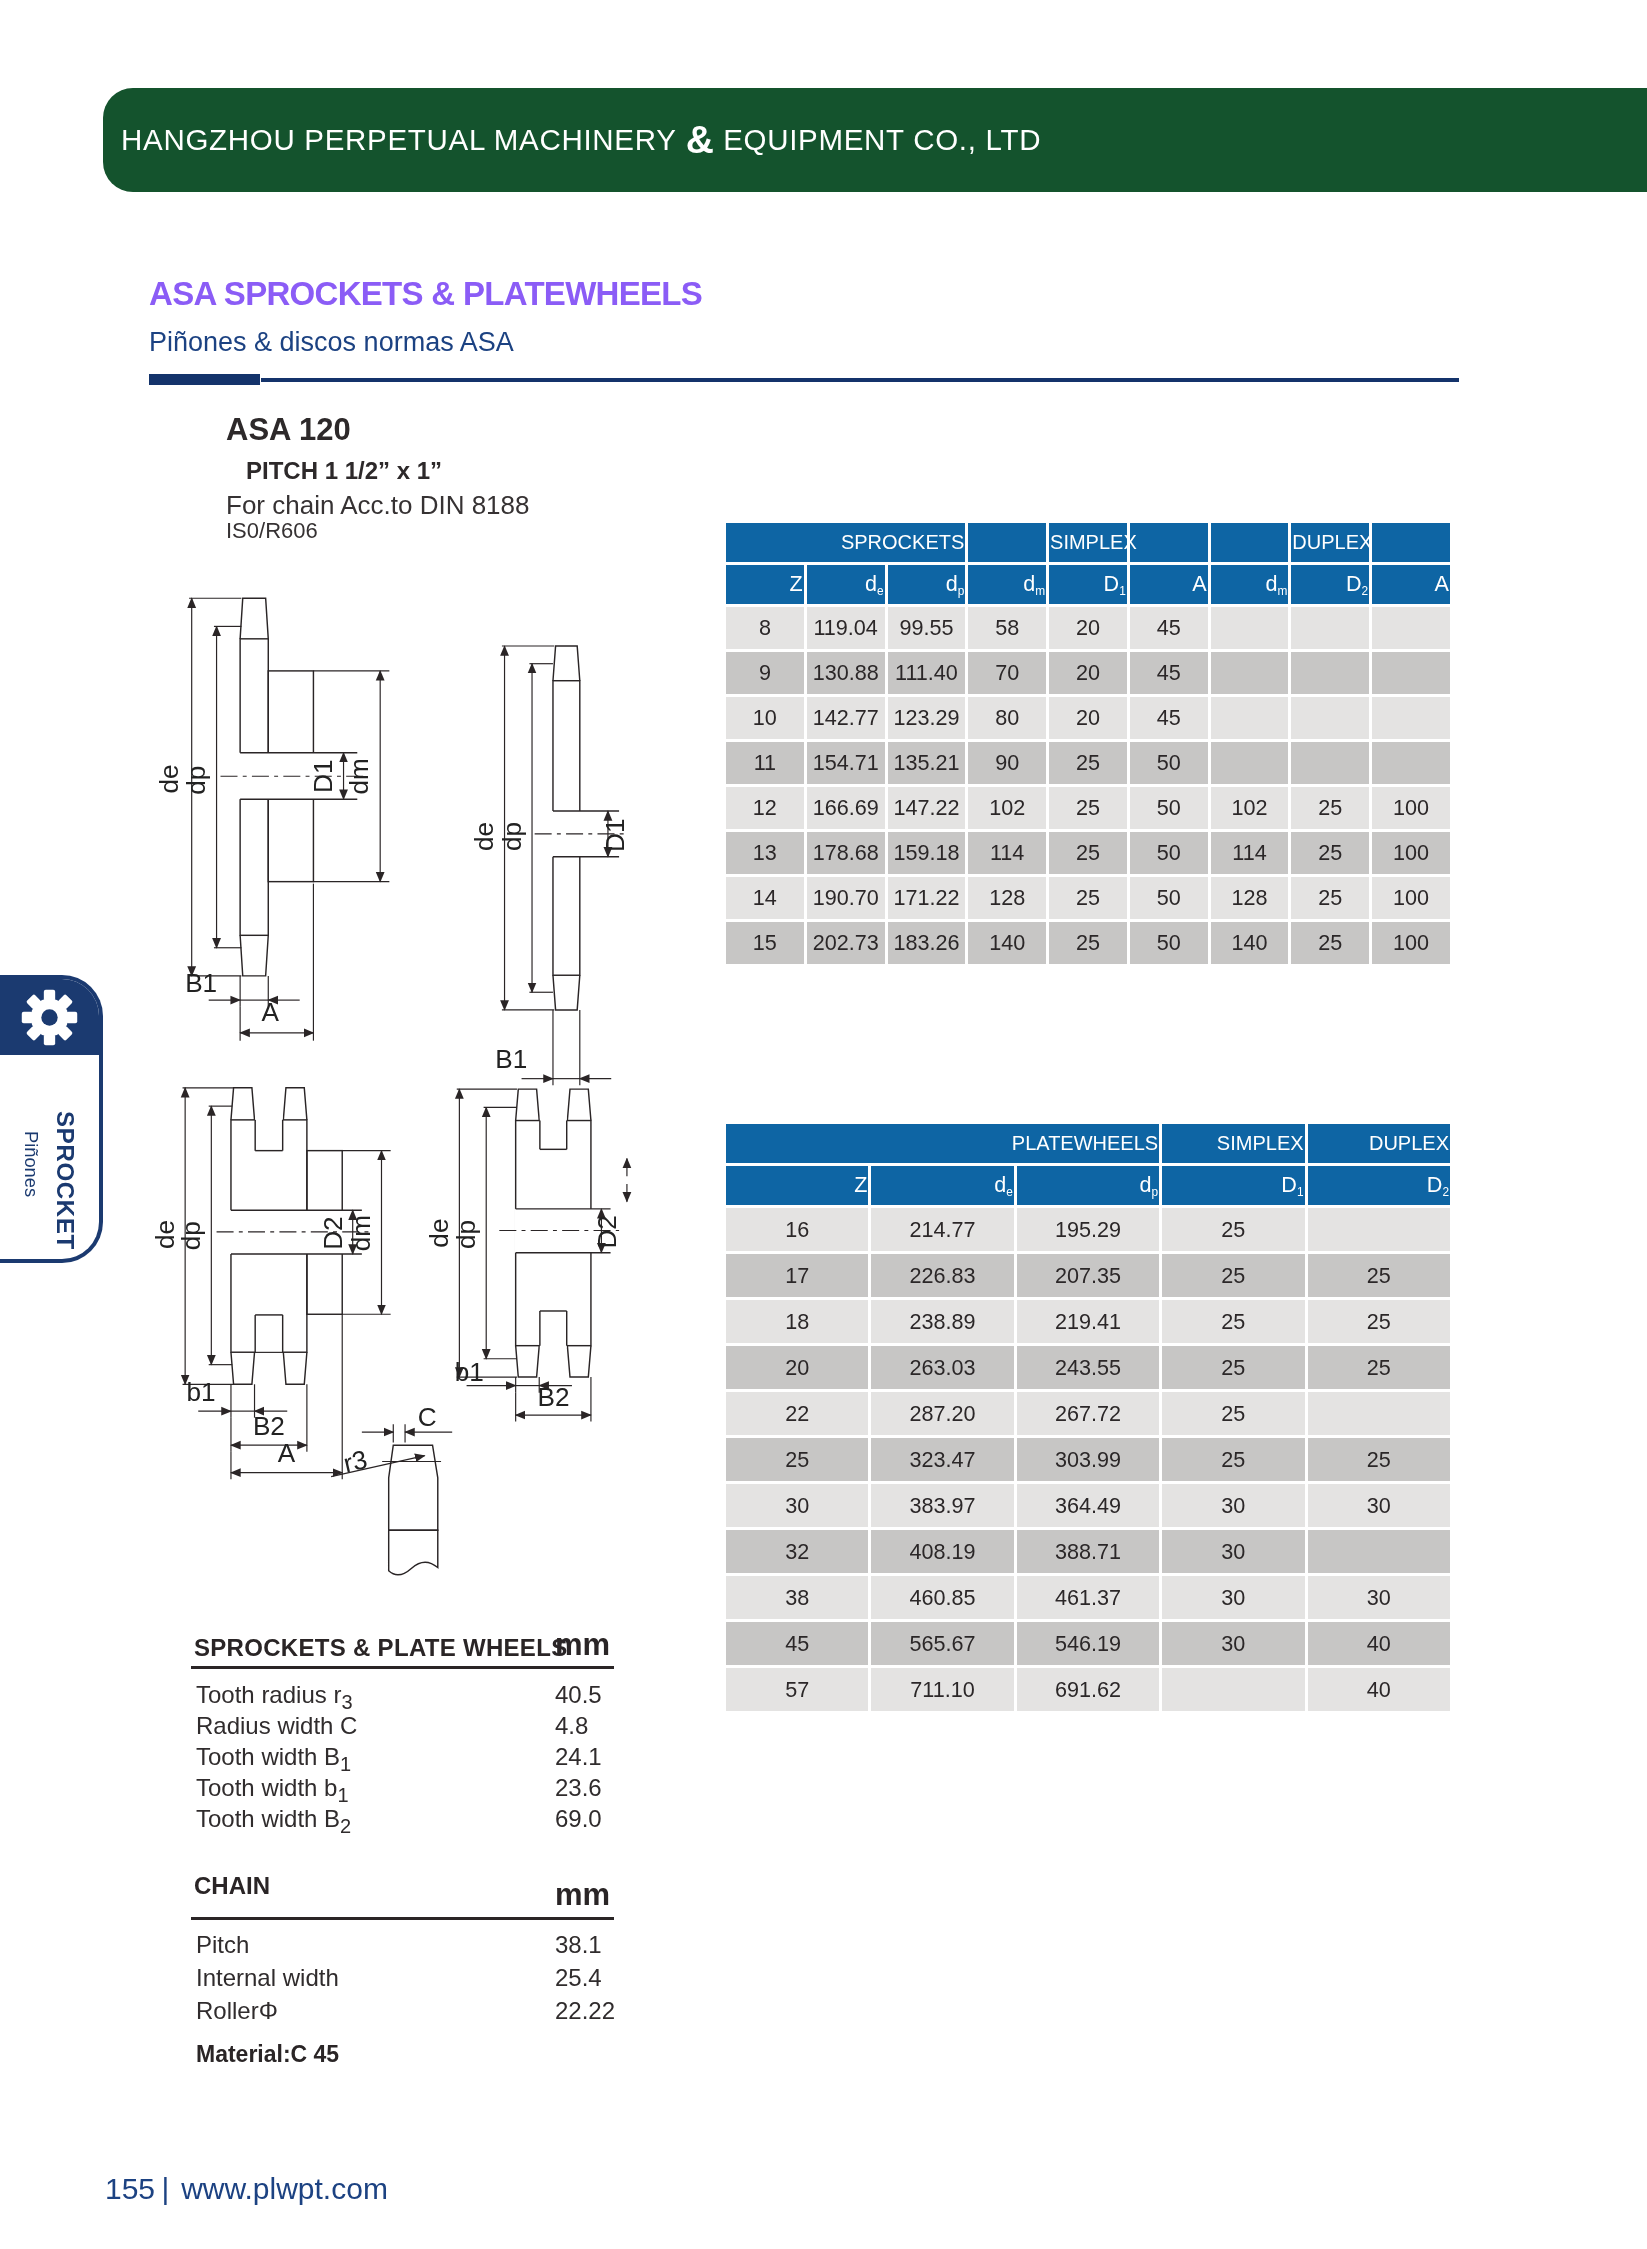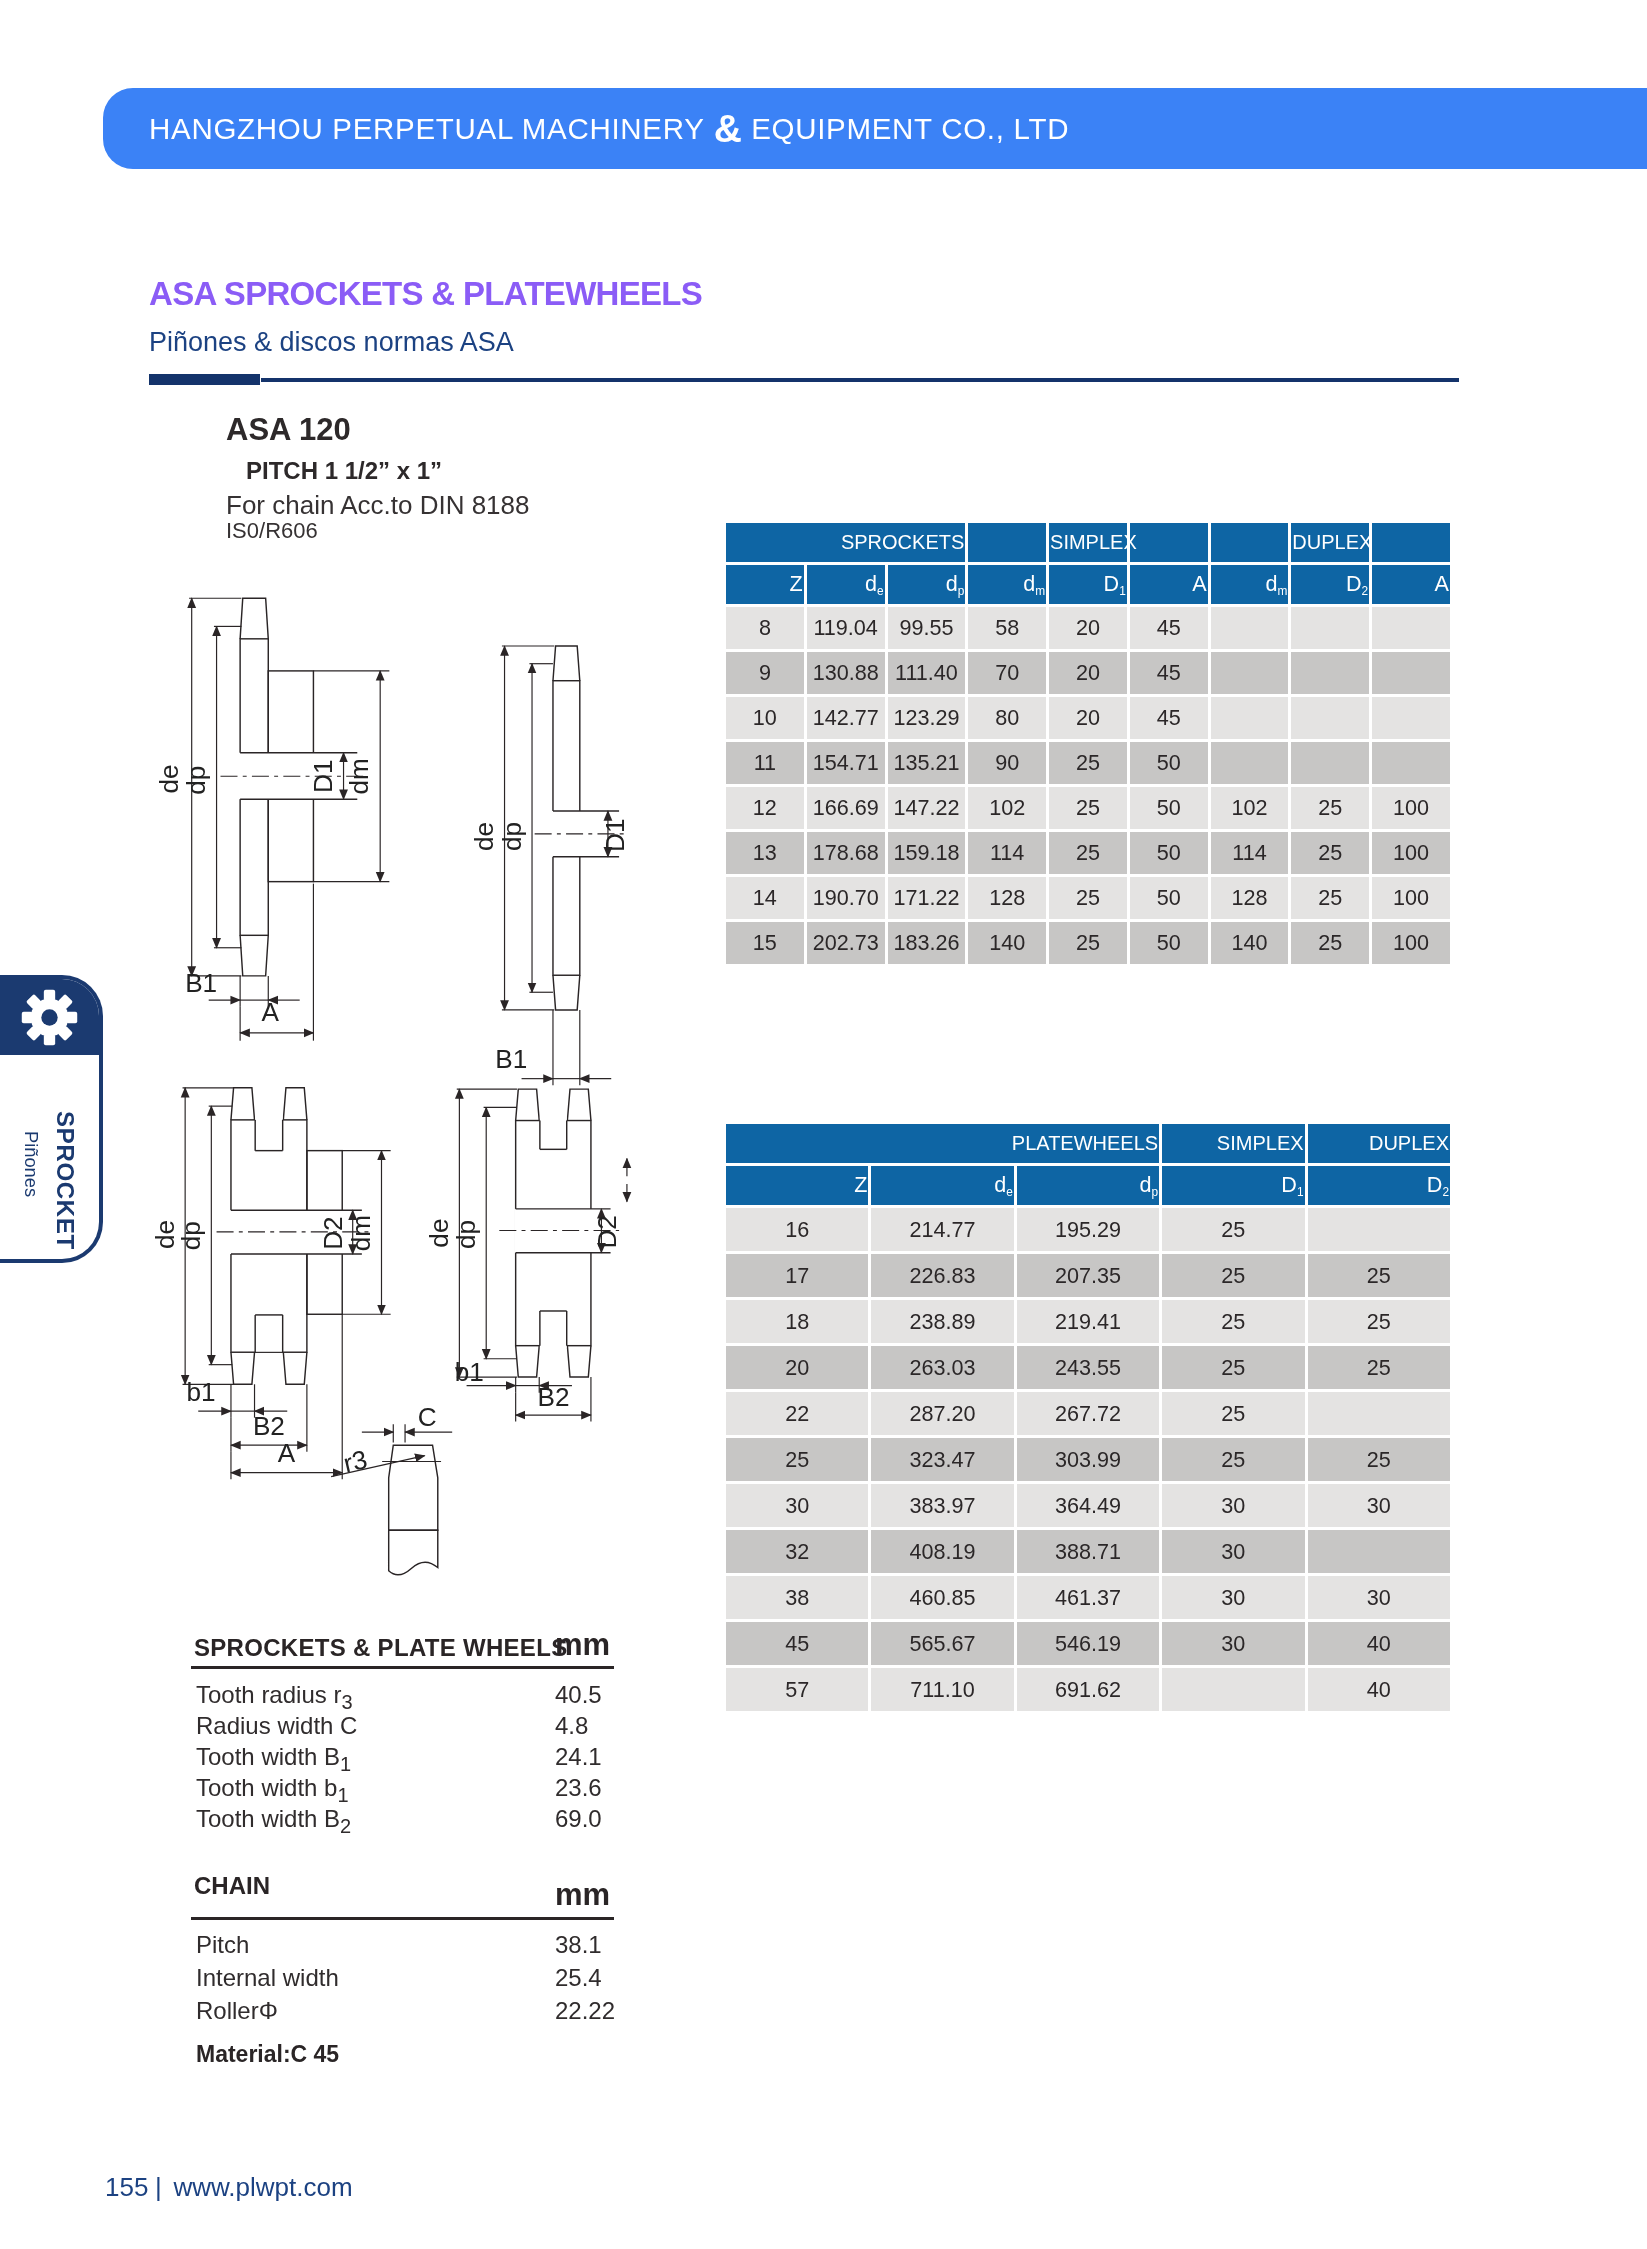--- a/index.html
+++ b/index.html
@@ -1,21 +1,21 @@
 <!DOCTYPE html>
 <html style="font-size:10.5px"><head>
 <meta charset="utf-8">
 <style>
   html,body{margin:0;padding:0;background:#fff;}
   body{width:1647px;height:2250px;position:relative;font-family:"Liberation Sans",sans-serif;color:#2a2526;}
   .abs{position:absolute;}
 
   
-  .banner{left:103px;top:88px;width:1544px;height:81px;background:#3b82f6;
-    border-radius:30px 0 0 30px;display:flex;align-items:center;padding-left:46px;box-sizing:border-box;color:#fff;}
+  .banner{left:103px;top:88px;width:1544px;height:104px;background:#14532d;
+    border-radius:30px 0 0 30px;display:flex;align-items:center;padding-left:18px;box-sizing:border-box;color:#fff;}
   .banner .b-left{font-size:29.5px;letter-spacing:0.7px;}
   .banner .b-amp{font-size:39px;font-weight:bold;margin:0 9.2px;}
   .banner .b-right{font-size:29.5px;letter-spacing:0.7px;}
 
   
   .title{left:149px;top:275px;font-size:33px;font-weight:bold;color:#8b5cf6;letter-spacing:-0.7px;}
   .subtitle{left:149px;top:327px;font-size:27px;color:#1c4282;}
   .rule-thick{left:149px;top:374px;width:111px;height:10.5px;background:#14336b;}
   .rule-thin{left:261px;top:378px;width:1198px;height:3.9px;background:#14336b;}
 
@@ -63,21 +63,21 @@
   .spec-row .sv{position:absolute;left:359px;}
   .chain-title{left:194px;top:1872px;font-size:24px;font-weight:bold;color:#2a2526;}
   .chain-unit{left:555px;top:1877px;font-size:31px;font-weight:bold;color:#2a2526;}
   .spec-hr2{left:191px;top:1917px;width:423px;height:3.3px;background:#2a2526;}
   .chain-rows{left:196px;top:1931px;font-size:24px;color:#302c2d;}
   .chain-row{height:33px;display:flex;width:419px;}
   .chain-row .sv{position:absolute;left:359px;}
   .material{left:196px;top:2041px;font-size:23px;font-weight:bold;color:#2a2526;}
 
   
-  .footer{left:105px;top:2172px;font-size:26px;color:#1c4282;display:flex;align-items:center;}
+  .footer{left:105px;top:2172px;font-size:30px;color:#1c4282;display:flex;align-items:center;}
   .footer .sep{margin:0 11.8px 0 6.5px;}
 </style>
 </head>
 <body>
 
 <div class="abs banner">
   <span class="b-left">HANGZHOU PERPETUAL MACHINERY</span>
   <span class="b-amp">&amp;</span>
   <span class="b-right">EQUIPMENT CO., LTD</span>
 </div>

